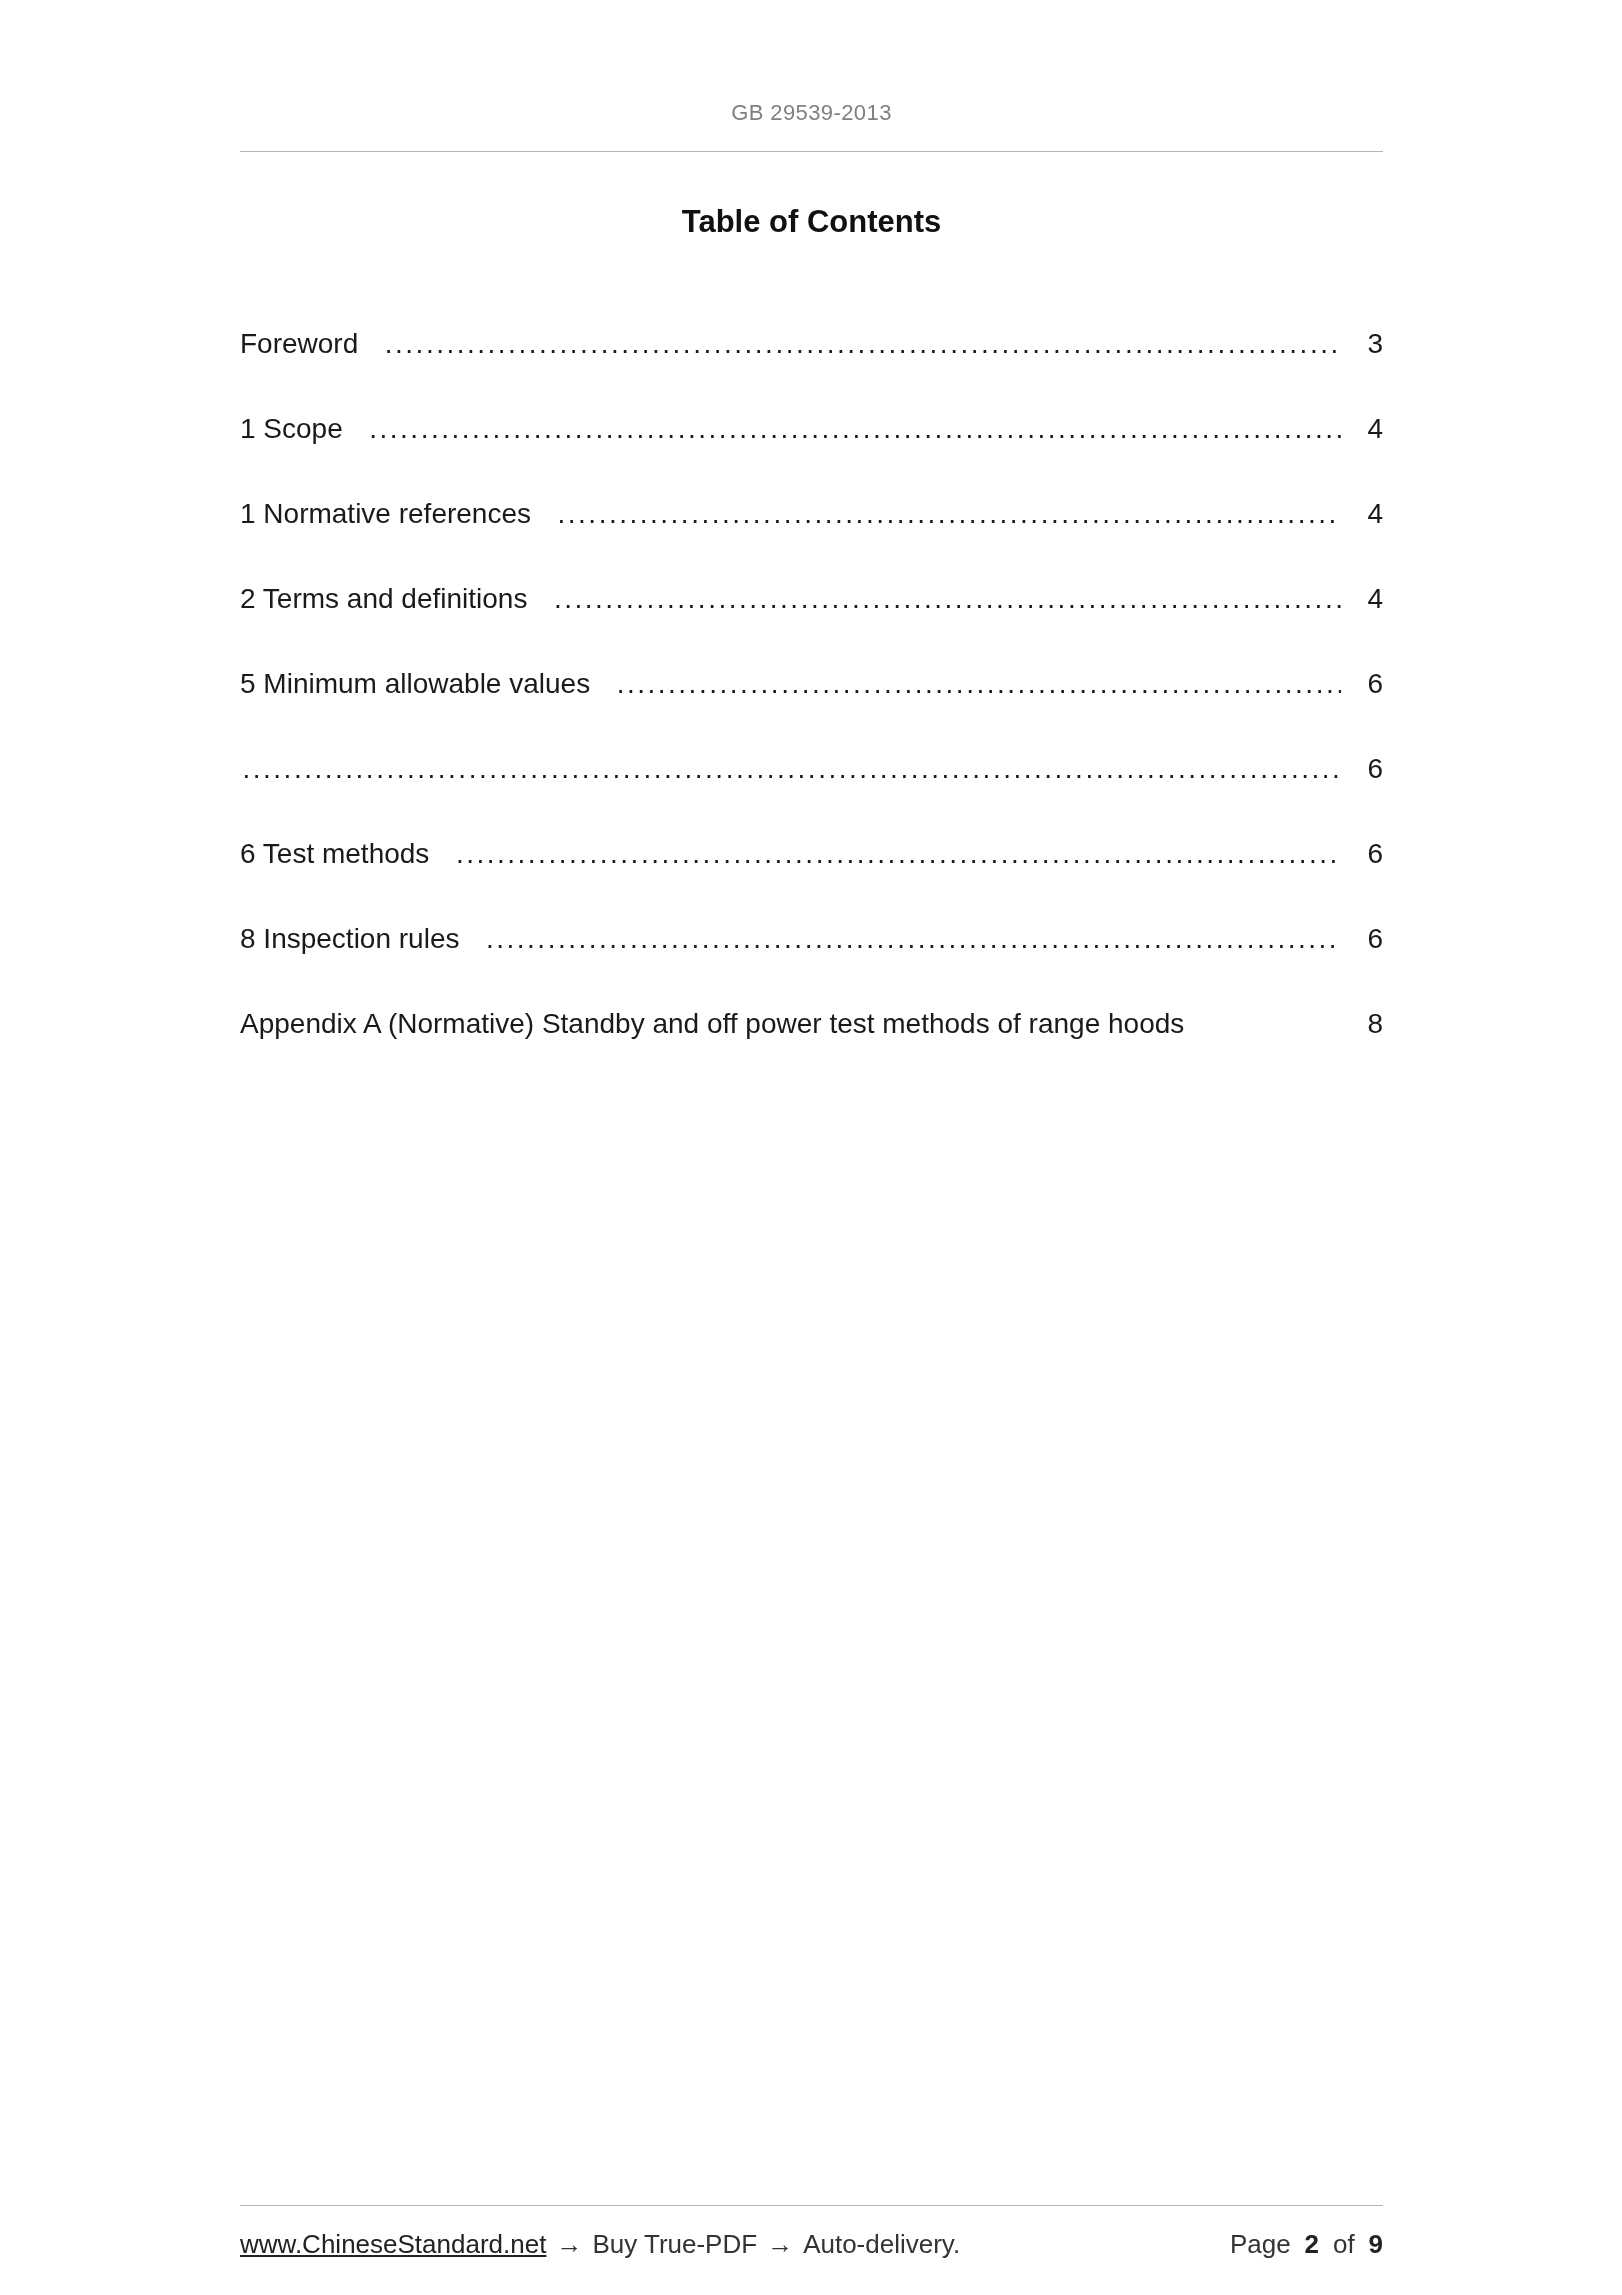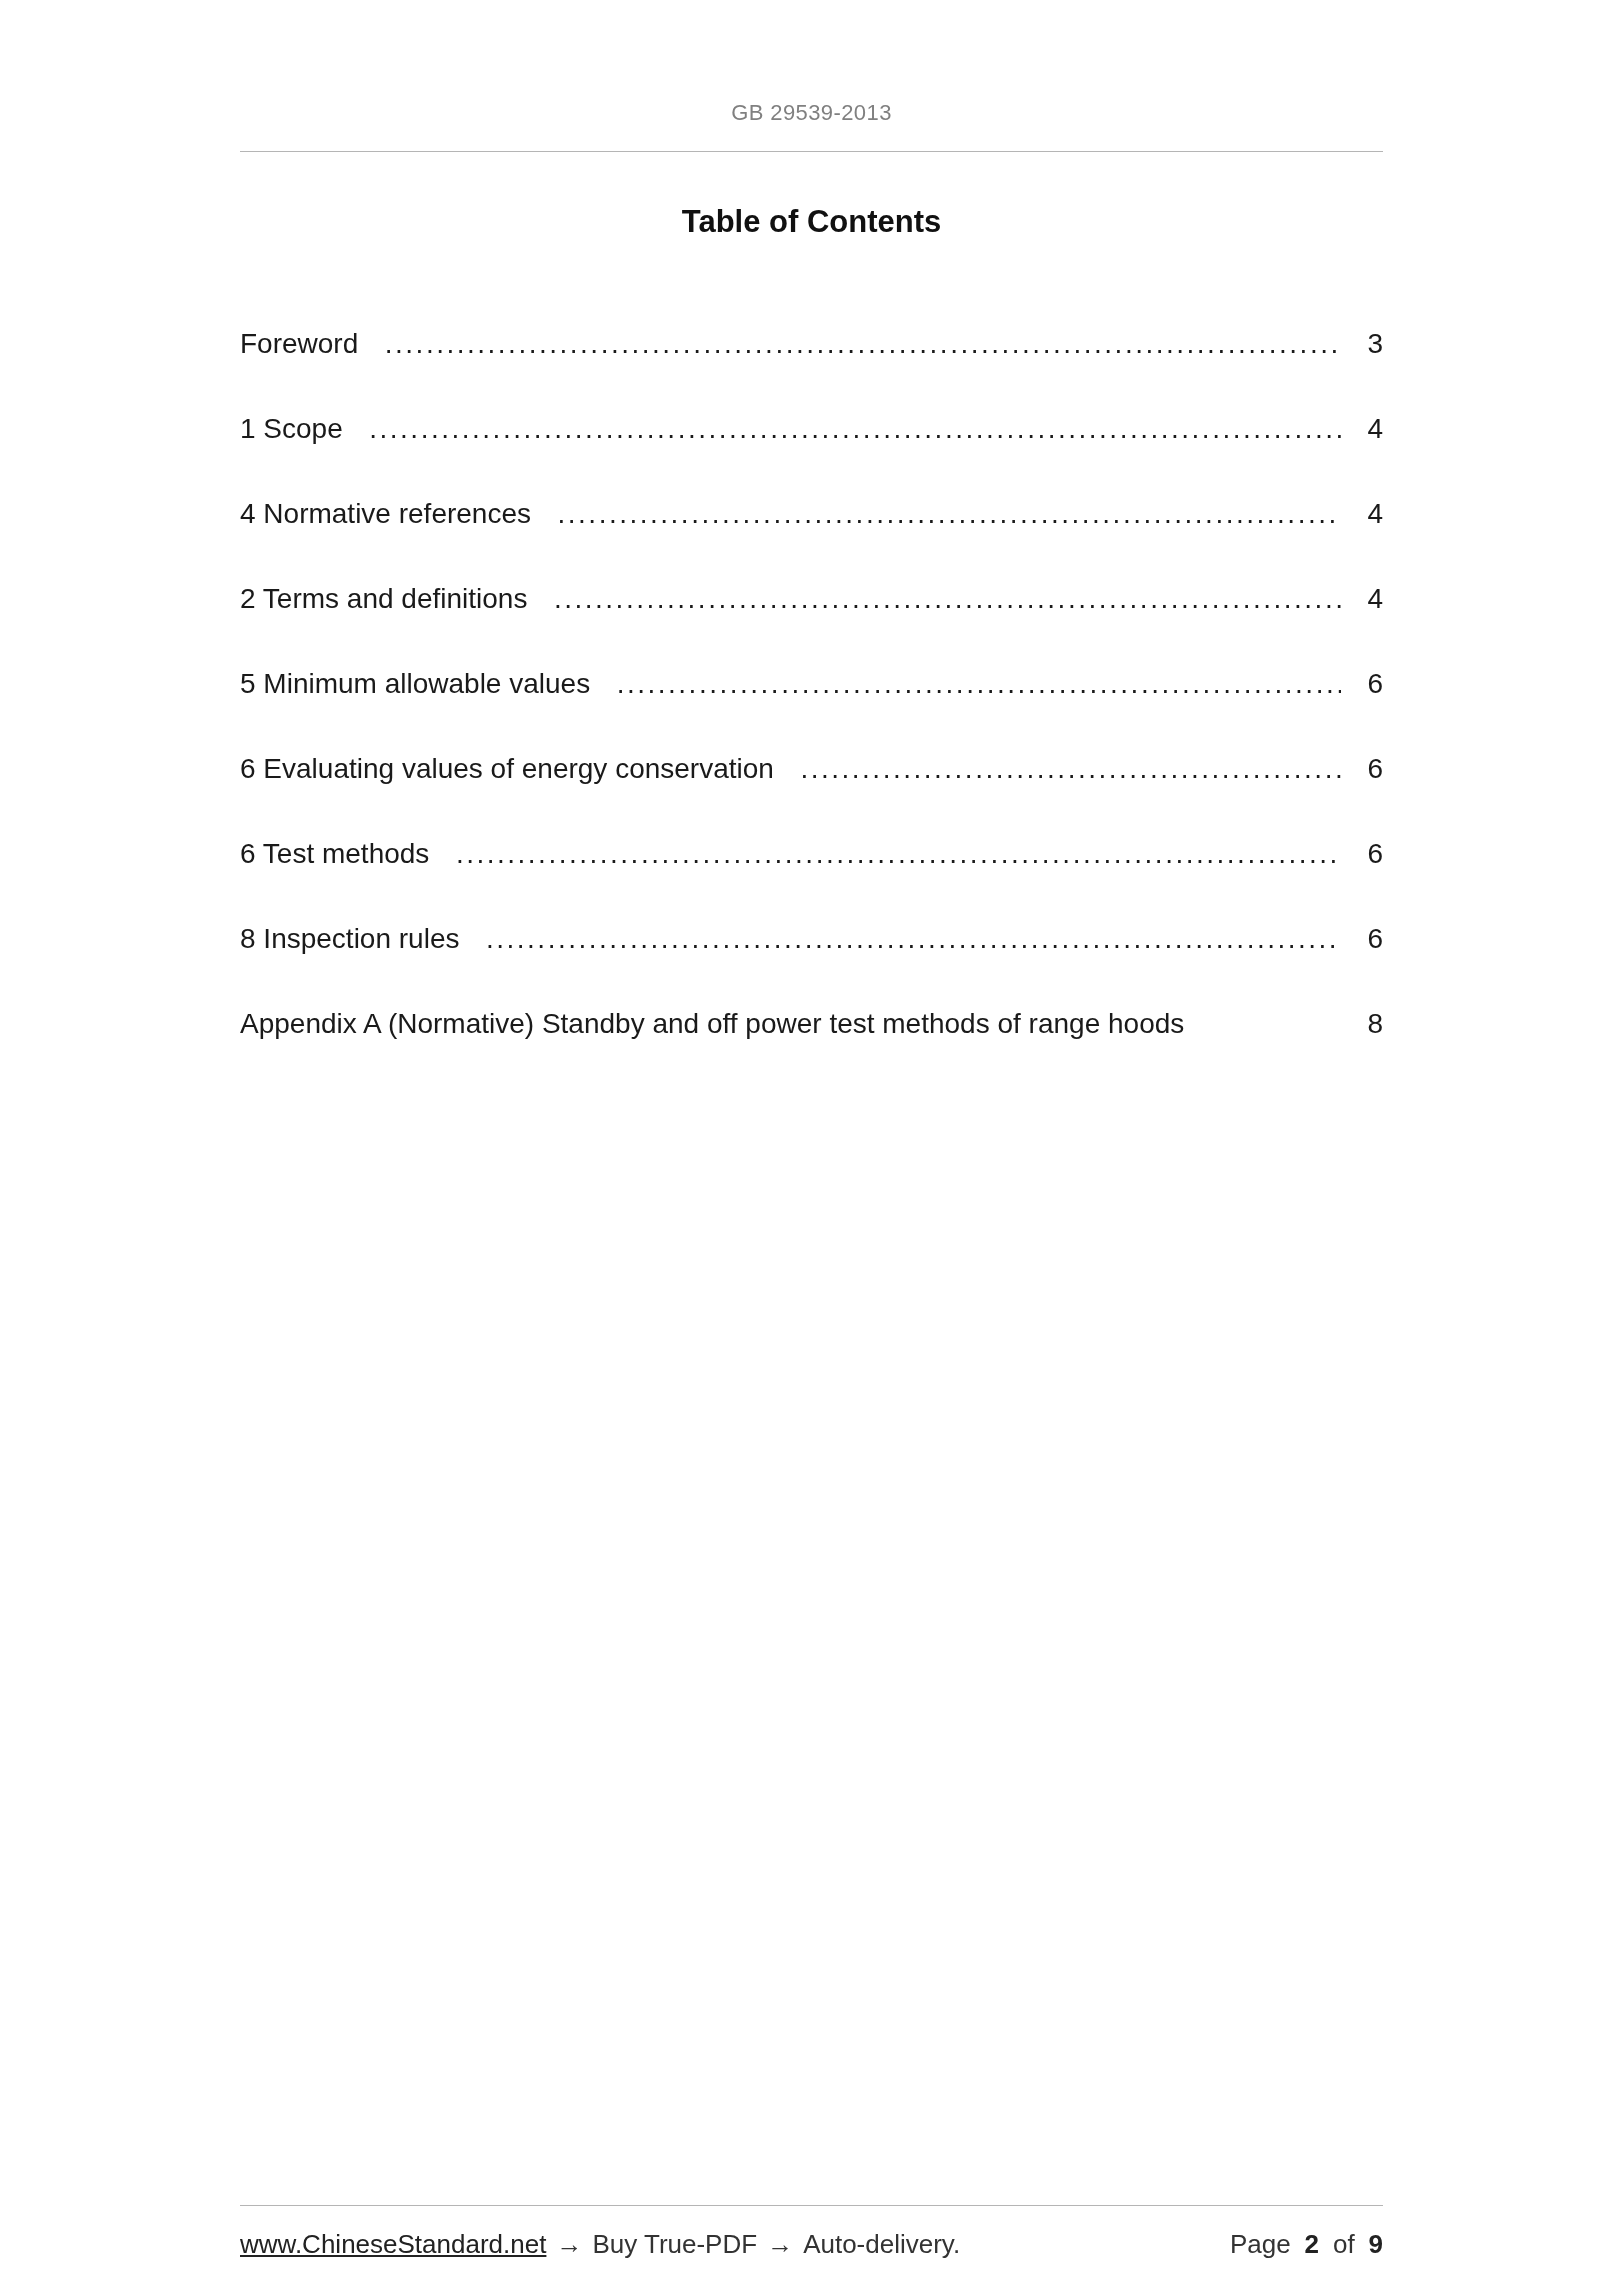--- a/index.html
+++ b/index.html
@@ -141,40 +141,39 @@
       <span class="toc-page">3</span>
     </div>
 
     <div class="toc-entry">
       <span class="toc-label">1 Scope</span>
       <span class="toc-dots"></span>
       <span class="toc-page">4</span>
     </div>
 
     <div class="toc-entry">
-      <span class="toc-label">4 Normative references</span>
+      <span class="toc-label">1 Normative references</span>
       <span class="toc-dots"></span>
       <span class="toc-page">4</span>
     </div>
 
     <div class="toc-entry">
       <span class="toc-label">2 Terms and definitions </span>
       <span class="toc-dots"></span>
       <span class="toc-page">4</span>
     </div>
 
 
     <div class="toc-entry">
       <span class="toc-label">5 Minimum allowable values </span>
       <span class="toc-dots"></span>
       <span class="toc-page">6</span>
     </div>
 
     <div class="toc-entry">
-      <span class="toc-label">6 Evaluating values of energy conservation</span>
       <span class="toc-dots"></span>
       <span class="toc-page">6</span>
     </div>
 
     <div class="toc-entry">
       <span class="toc-label">6 Test methods</span>
       <span class="toc-dots"></span>
       <span class="toc-page">6</span>
     </div>
 

